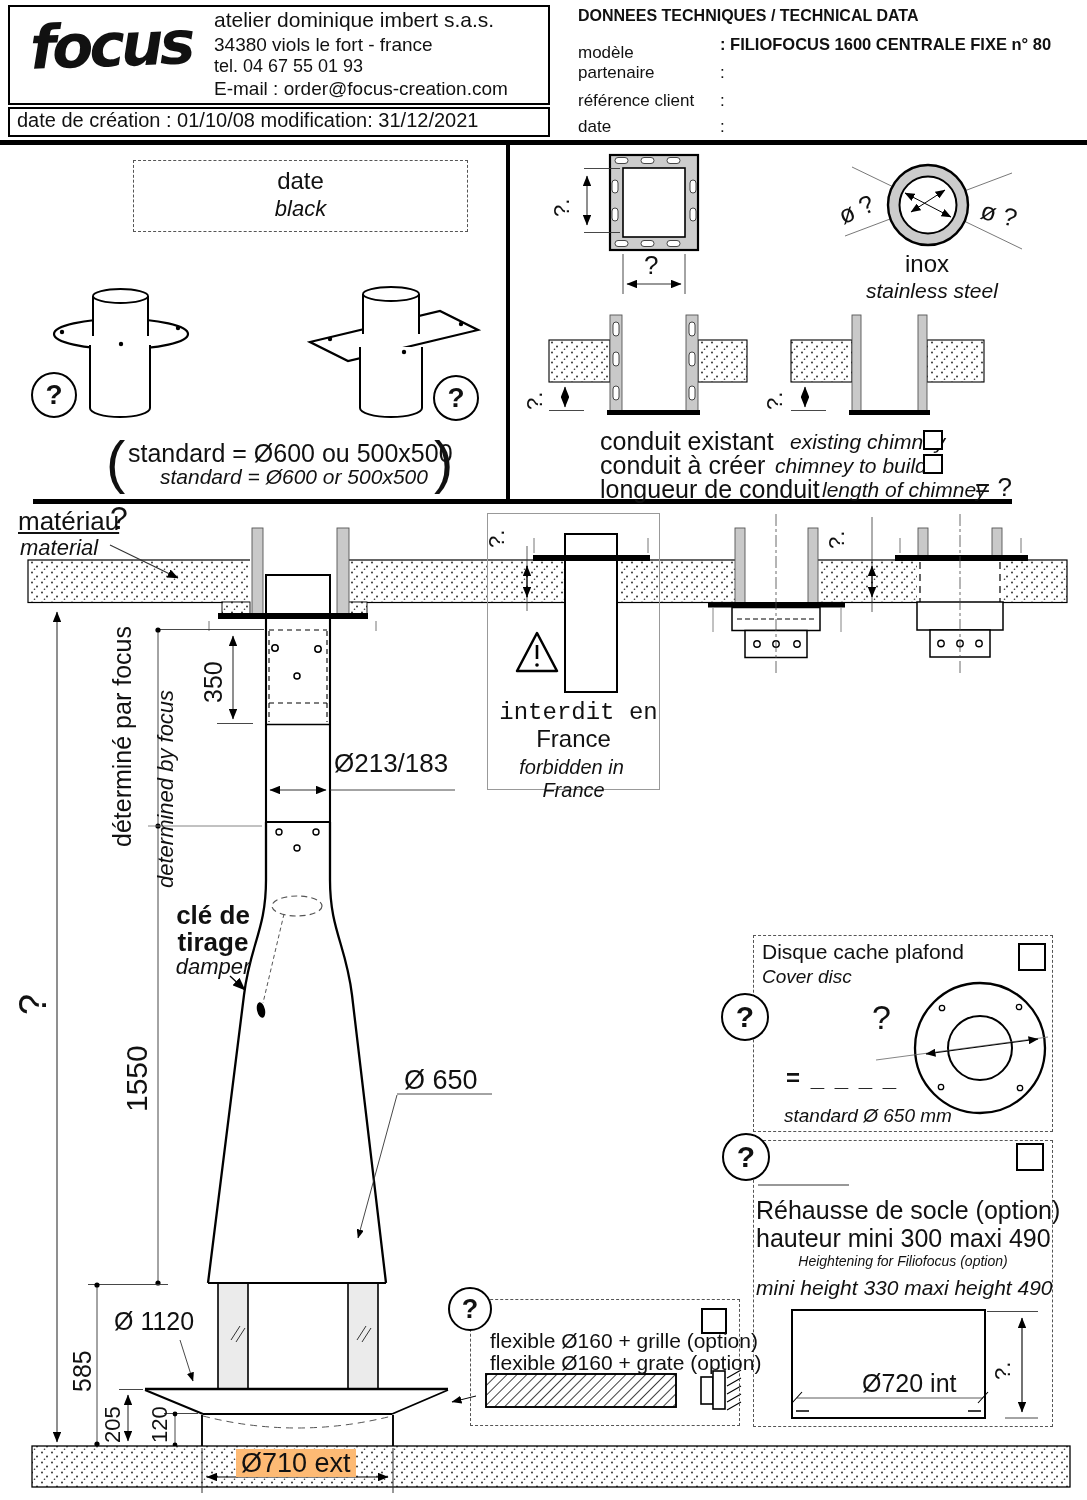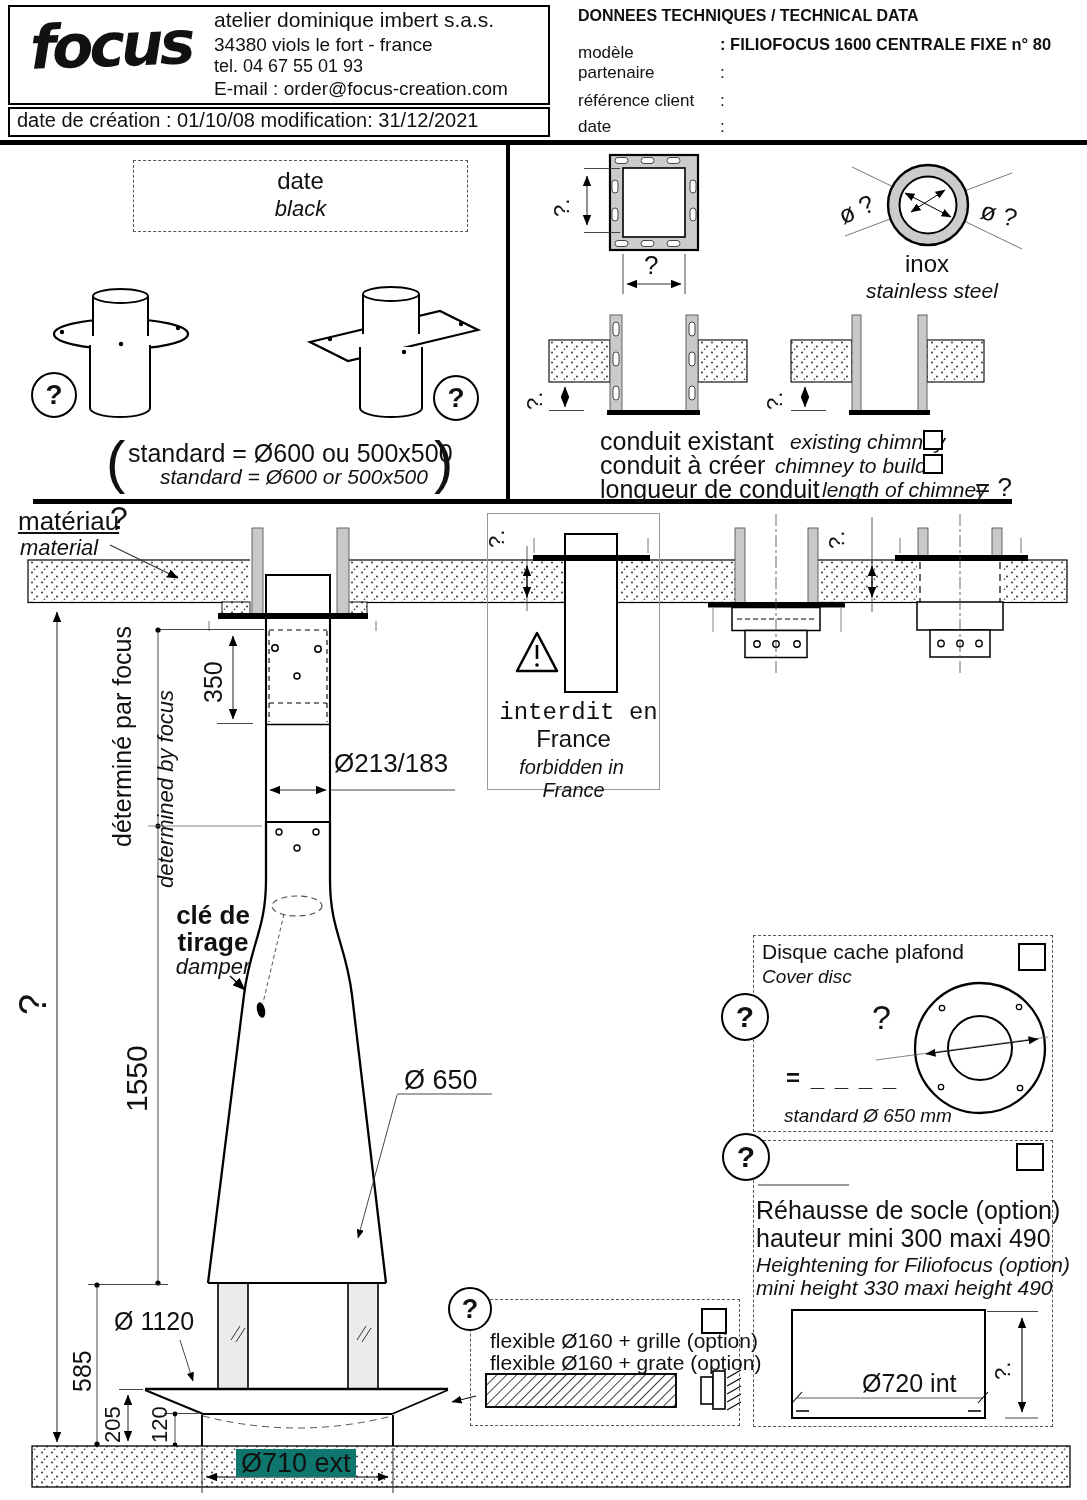--- a/index.html
+++ b/index.html
@@ -12,21 +12,21 @@
   .b{font-weight:bold;}
   .ctr{text-align:center;}
   .box{position:absolute;box-sizing:border-box;}
   .solid2{border:2.5px solid #000;}
   .dashdot{border:1.6px dashed #555;}
   .cb{position:absolute;box-sizing:border-box;border:2px solid #000;background:#fff;}
   .badge{position:absolute;box-sizing:border-box;border:2.6px solid #000;border-radius:50%;
          background:#fff;display:flex;align-items:center;justify-content:center;
          font-weight:bold;z-index:5;}
   .lbl{z-index:4;}
-  .halo{background:#0f766e;padding:0 5px;}
+  .halo{background:#fdba74;padding:0 5px;}
 </style>
 </head>
 <body>
 
 <div id="page">
 
   <svg width="1087" height="1500" viewBox="0 0 1087 1500">
     <defs>
       <pattern id="stip" width="10" height="10" patternUnits="userSpaceOnUse">
         <rect width="10" height="10" fill="#fff"></rect>
@@ -373,21 +373,21 @@
   <div class="badge" style="left:721px;top:993px;width:48px;height:48px;font-size:30px;">?</div>
   <div class="t lbl" style="left:872px;top:1000px;font-size:34px;">?</div>
   <div class="t" style="left:786px;top:1066px;font-size:24px;font-weight:bold;letter-spacing:2px;">= _ _ _ _</div>
   <div class="t it" style="left:784px;top:1106px;font-size:19px;">standard Ø 650 mm</div>
 
   <div class="box dashdot" style="left:753px;top:1140px;width:300px;height:287px;"></div>
   <div class="badge" style="left:722px;top:1133px;width:48px;height:48px;font-size:30px;">?</div>
   <div class="cb" style="left:1016px;top:1143px;width:28px;height:28px;"></div>
   <div class="t ctr" style="left:756px;top:1197px;width:294px;font-size:25px;">Réhausse de socle (option)</div>
   <div class="t ctr" style="left:756px;top:1225px;width:294px;font-size:25px;">hauteur mini 300 maxi 490</div>
-  <div class="t ctr it" style="left:756px;top:1254px;width:294px;font-size:21px;">Heightening for Filiofocus (option)</div>
+  <div class="t ctr it" style="left:756px;top:1254px;width:294px;font-size:14px;">Heightening for Filiofocus (option)</div>
   <div class="t ctr it" style="left:756px;top:1277px;width:294px;font-size:21px;">mini height 330 maxi height 490</div>
   <div class="t lbl" style="left:862px;top:1370px;font-size:25px;">Ø720 int</div>
   <div class="vt lbl" style="left:992px;top:1380px;font-size:22px;">?.</div>
 
   <div class="box dashdot" style="left:470px;top:1299px;width:270px;height:127px;"></div>
   <div class="badge" style="left:448px;top:1287px;width:44px;height:44px;font-size:27px;">?</div>
   <div class="cb" style="left:701px;top:1308px;width:26px;height:26px;"></div>
   <div class="t" style="left:490px;top:1330px;font-size:21px;">flexible Ø160 + grille (option)</div>
   <div class="t" style="left:490px;top:1352px;font-size:21px;">flexible Ø160 + grate (option)</div>
 

